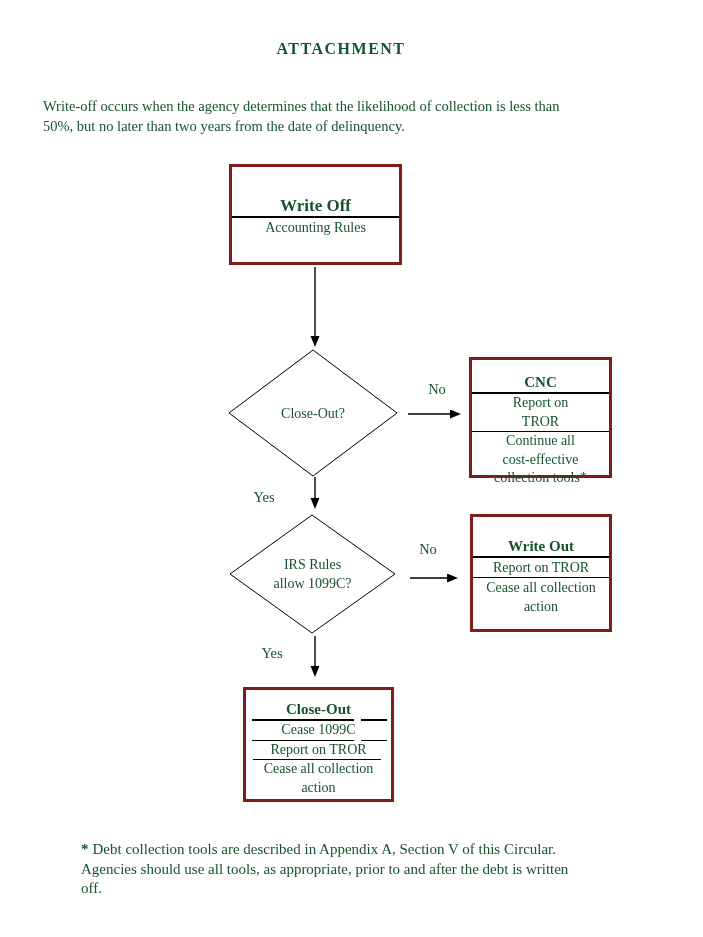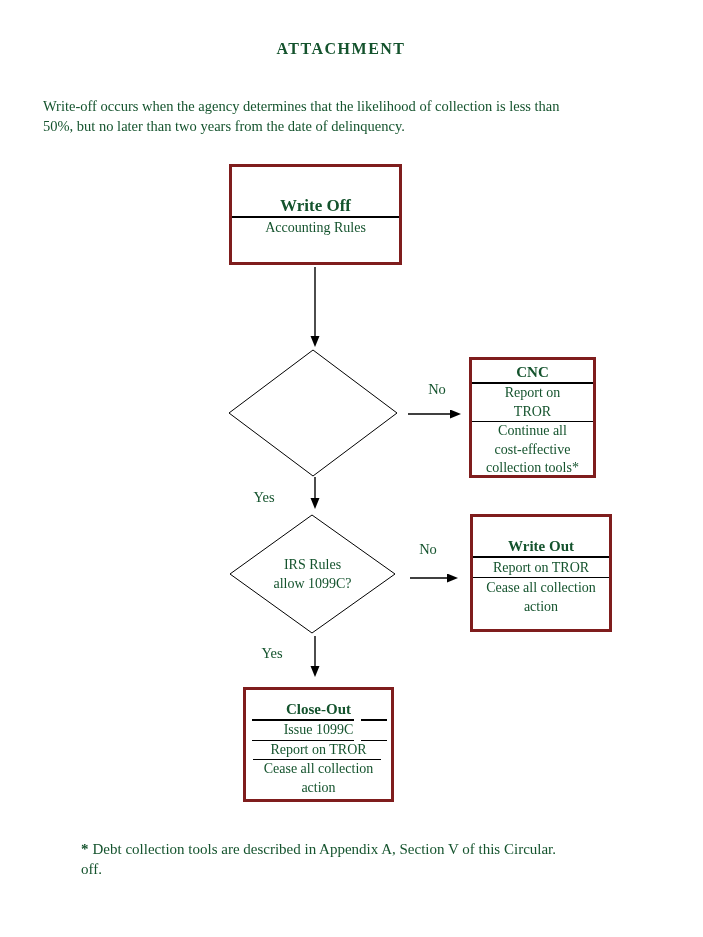--- a/index.html
+++ b/index.html
@@ -56,21 +56,21 @@
   .split-rule .seg-a { flex: 1; border-top: 2px solid #000; }
   .split-rule .seg-gap { width: 7px; }
   .split-rule .seg-b { width: 26px; border-top: 2px solid #000; }
   .split-rule.thin { height: 1px; }
   .split-rule.thin .seg-a, .split-rule.thin .seg-b { border-top-width: 1px; }
 
   .write-off-box { left: 219px; top: 164px; width: 173px; height: 101px; padding-top: 29px; }
   .write-off-box .box-title { font-size: 17px; line-height: 20px; }
   .write-off-box .box-line { line-height: 20px; }
 
-  .cnc-box { left: 459px; top: 357px; width: 127px; height: 121px; padding-top: 3px; }
+  .cnc-box { left: 459px; top: 357px; width: 143px; height: 121px; padding-top: 13px; }
   .close-out-no-box { left: 460px; top: 514px; width: 142px; height: 118px; padding-top: 20px; }
   .close-out-no-box .box-line { line-height: 19px; }
   .close-out-yes-box { left: 233px; top: 687px; width: 151px; height: 115px; padding-top: 10px; }
 
   .diamond-label {
     position: absolute;
     display: flex;
     flex-direction: column;
     align-items: center;
     justify-content: center;
@@ -127,20 +127,23 @@
     <polygon points="303,350 387,413 303,476 219,413" fill="#fff" stroke="#000" stroke-width="1"></polygon>
     <polygon points="302,515 385,574 302,633 220,574" fill="#fff" stroke="#000" stroke-width="1"></polygon>
   </svg>
 
   <div class="box write-off-box">
     <div class="box-title">Write Off</div>
     <div class="rule"></div>
     <div class="box-line">Accounting Rules</div>
   </div>
 
+  <div class="diamond-label d1">
+    <div>Close-Out?</div>
+  </div>
 
   <div class="branch-label label-no-1">No</div>
   <div class="branch-label label-yes-1">Yes</div>
 
   <div class="box cnc-box">
     <div class="box-title">CNC</div>
     <div class="rule"></div>
     <div class="box-line">Report on</div>
     <div class="box-line">TROR</div>
     <div class="rule thin"></div>
@@ -166,32 +169,33 @@
     <div class="box-line">action</div>
   </div>
 
   <div class="box close-out-yes-box">
     <div class="box-title">Close-Out</div>
     <div class="split-rule">
       <span class="seg-a"></span>
         <span class="seg-gap"></span>
         <span class="seg-b"></span>
     </div>
-    <div class="box-line">Issue 1099C</div>
+    <div class="box-line">Cease 1099C</div>
     <div class="split-rule thin">
       <span class="seg-a"></span>
         <span class="seg-gap"></span>
         <span class="seg-b"></span>
     </div>
     <div class="box-line">Report on TROR</div>
     <div class="rule thin inset"></div>
     <div class="box-line">Cease all collection</div>
     <div class="box-line">action</div>
   </div>
 
   <div class="footnote">
     <div>
       <span class="star">*</span><span>Debt collection tools are described in Appendix A, Section V of this Circular.</span>
     </div>
+    <div>Agencies should use all tools, as appropriate, prior to and after the debt is written</div>
     <div>off.</div>
   </div>
 
 </div>
 
 </body></html>

